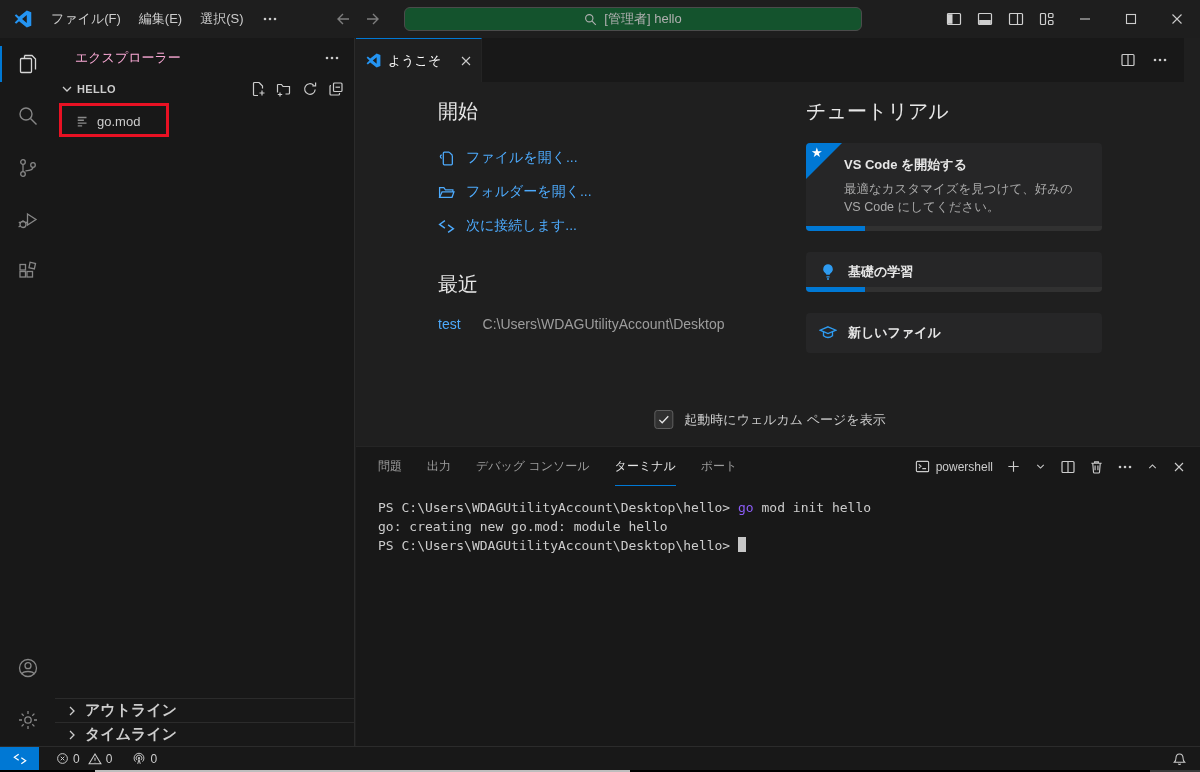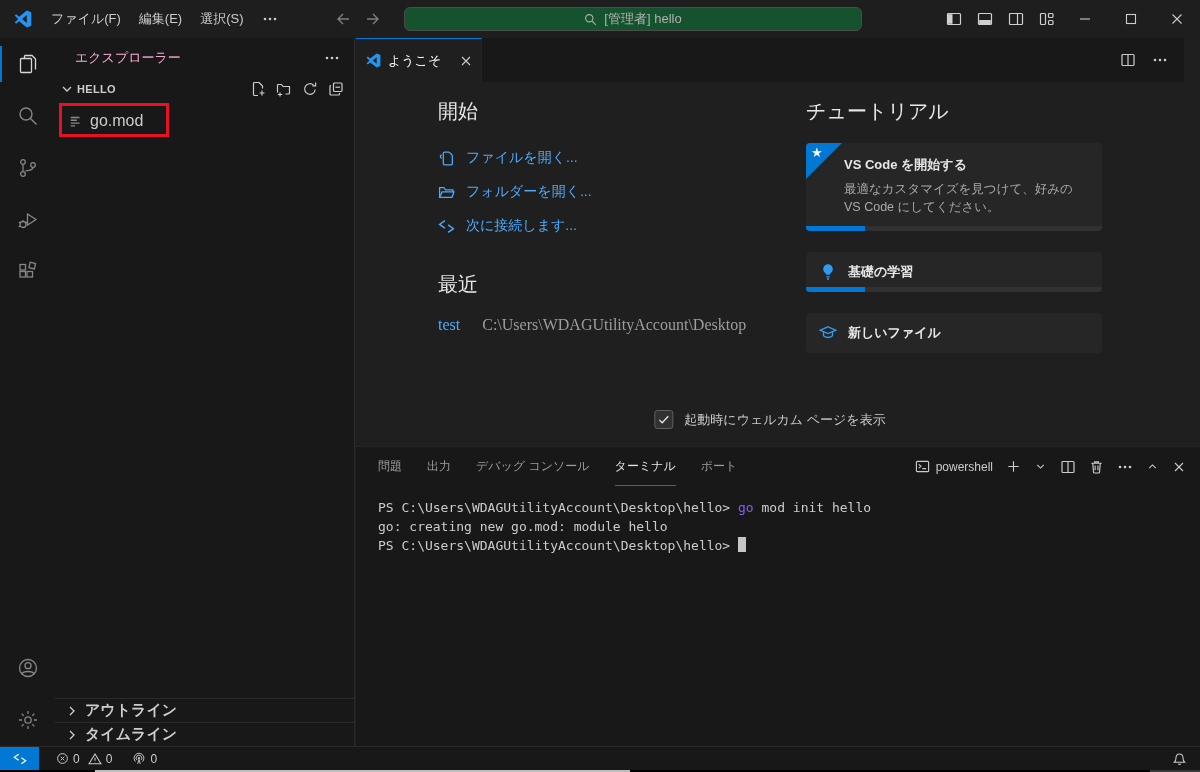--- a/index.html
+++ b/index.html
@@ -35,40 +35,40 @@
   .ab-item.active::before { content: ""; position: absolute; left: 0; top: 8px; bottom: 8px; width: 2px; background: #0078d4; }
   .ab-spacer { flex: 1; }
 
   
   .sidebar { position: absolute; left: 55px; top: 38px; width: 300px; bottom: 26px; background: #181818; border-right: 1px solid #2b2b2b; }
   .sb-header { height: 40px; display: flex; align-items: center; padding: 0 14px 0 20px; font-size: 13px; color: #f9a8d4; }
   .sb-header-more { margin-left: auto; color: #cccccc; }
   .sb-section { height: 22px; display: flex; align-items: center; padding: 0 10px 0 4px; font-size: 11px; font-weight: 700; color: #cccccc; }
   .sb-section-label { margin-left: 2px; letter-spacing: .3px; }
   .sb-actions { margin-left: auto; display: flex; gap: 10px; color: #cccccc; }
-  .file-row { position: absolute; left: 8px; top: 71px; height: 24px; display: flex; align-items: center; gap: 7px; padding-left: 6px; font-size: 16px; color: #cccccc; }
+  .file-row { position: absolute; left: 8px; top: 71px; height: 24px; display: flex; align-items: center; gap: 7px; padding-left: 13px; font-size: 13px; color: #cccccc; }
   .annotation-box { position: absolute; left: 4px; top: 65px; width: 110px; height: 34px; border: 3px solid #e81123; pointer-events: none; }
   .sb-bottom-row { position: absolute; left: 0; right: 0; height: 24px; border-top: 1px solid #2b2b2b; display: flex; align-items: center; gap: 5px; padding-left: 9px; font-size: 15px; font-weight: 700; color: #cccccc; background: #181818; }
   .row-outline { bottom: 24px; }
   .row-timeline { bottom: 0; }
 
   
   .editor { position: absolute; left: 356px; top: 38px; right: 16px; height: 408px; background: #1f1f1f; }
   .tabbar { height: 44px; background: #181818; display: flex; align-items: stretch; }
   .tab { width: 126px; background: #1f1f1f; border-top: 1px solid #0078d4; border-right: 1px solid #242424; display: flex; align-items: center; gap: 7px; padding: 0 8px 0 10px; font-size: 13px; color: #ffffff; }
   .tab-close { margin-left: auto; color: #cccccc; }
   .editor-actions { margin-left: auto; display: flex; align-items: center; gap: 16px; padding-right: 16px; color: #cccccc; }
 
   .welcome { position: absolute; top: 44px; left: 0; right: 0; bottom: 0; }
   .w-heading { font-size: 20px; font-weight: 400; color: #e7e7e7; }
   .w-left { position: absolute; left: 82px; top: 16px; width: 340px; }
   .start-links { margin-top: 16px; }
   .start-link { display: flex; align-items: center; gap: 11px; height: 34px; color: #4daafc; font-size: 14px; }
   .recent-head { margin-top: 28px; }
-  .recent-row { margin-top: 18px; display: flex; align-items: baseline; gap: 22px; font-size: 16px; font-family: Liberation Serif, serif; }
+  .recent-row { margin-top: 18px; display: flex; align-items: baseline; gap: 22px; font-size: 14px; }
   .recent-link { color: #4daafc; }
   .recent-path { color: #9d9d9d; }
 
   .w-right { position: absolute; left: 450px; top: 16px; width: 296px; }
   .cards { margin-top: 18px; }
   .card { position: relative; background: #262627; border-radius: 4px; overflow: hidden; }
   .card-main { height: 88px; padding: 13px 14px 0 38px; margin-bottom: 21px; }
   .card-title { font-size: 13px; font-weight: 700; color: #e7e7e7; }
   .card-desc { margin-top: 6px; font-size: 12.5px; line-height: 1.45; color: #a9a9a9; width: 236px; }
   .badge-corner { position: absolute; top: 0; left: 0; width: 0; height: 0; border-top: 36px solid #0078d4; border-right: 36px solid transparent; }

